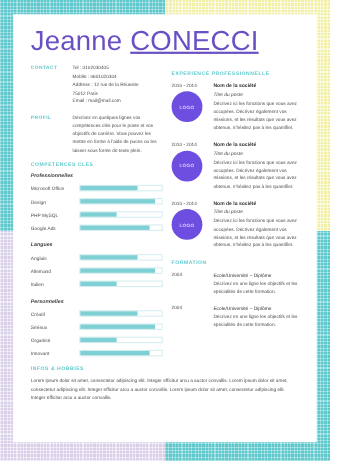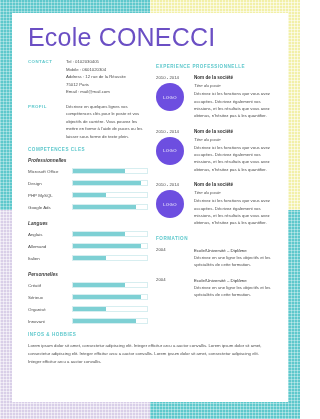--- a/index.html
+++ b/index.html
@@ -33,21 +33,21 @@
   #page-card{
     position:absolute;left:12px;top:13px;width:276px;height:389px;
     background:#ffffff;
   }
 
   #name-title{
     font-size:25px;font-weight:400;color:#6b4fc4;
     letter-spacing:.2px;padding:11px 0 0 16px;line-height:1.05;
     white-space:nowrap;
   }
-  #name-title .sur{font-weight:400;}
+  #name-title .sur{font-weight:400;text-decoration:underline;}
 
   #columns{display:flex;padding:8px 0 0 0;}
   #col-left{width:140px;padding:0 4px 0 16px;box-sizing:border-box;}
   #col-right{width:136px;padding:0 10px 0 4px;box-sizing:border-box;}
 
   .sec-label{
     color:#5ec8cc;font-size:4.4px;font-weight:700;letter-spacing:.45px;
     text-transform:uppercase;
   }
   .block-row{display:flex;margin-bottom:7px;}
@@ -100,21 +100,21 @@
 <div id="bg-layer">
   <div class="bg-quad" id="bg-tl"></div>
   <div class="bg-quad" id="bg-tr"></div>
   <div class="bg-quad" id="bg-bl"></div>
   <div class="bg-quad" id="bg-br"></div>
 </div>
 
 <div id="page-card">
 
   <div id="name-title">
-    <span>Ecole</span>
+    <span>Jeanne</span>
     <span class="sur">CONECCI</span>
   </div>
 
   <div id="columns">
 
     <div id="col-left">
 
       <div class="block-row">
         <div class="sec-label">CONTACT</div>
         <div class="block-body">

